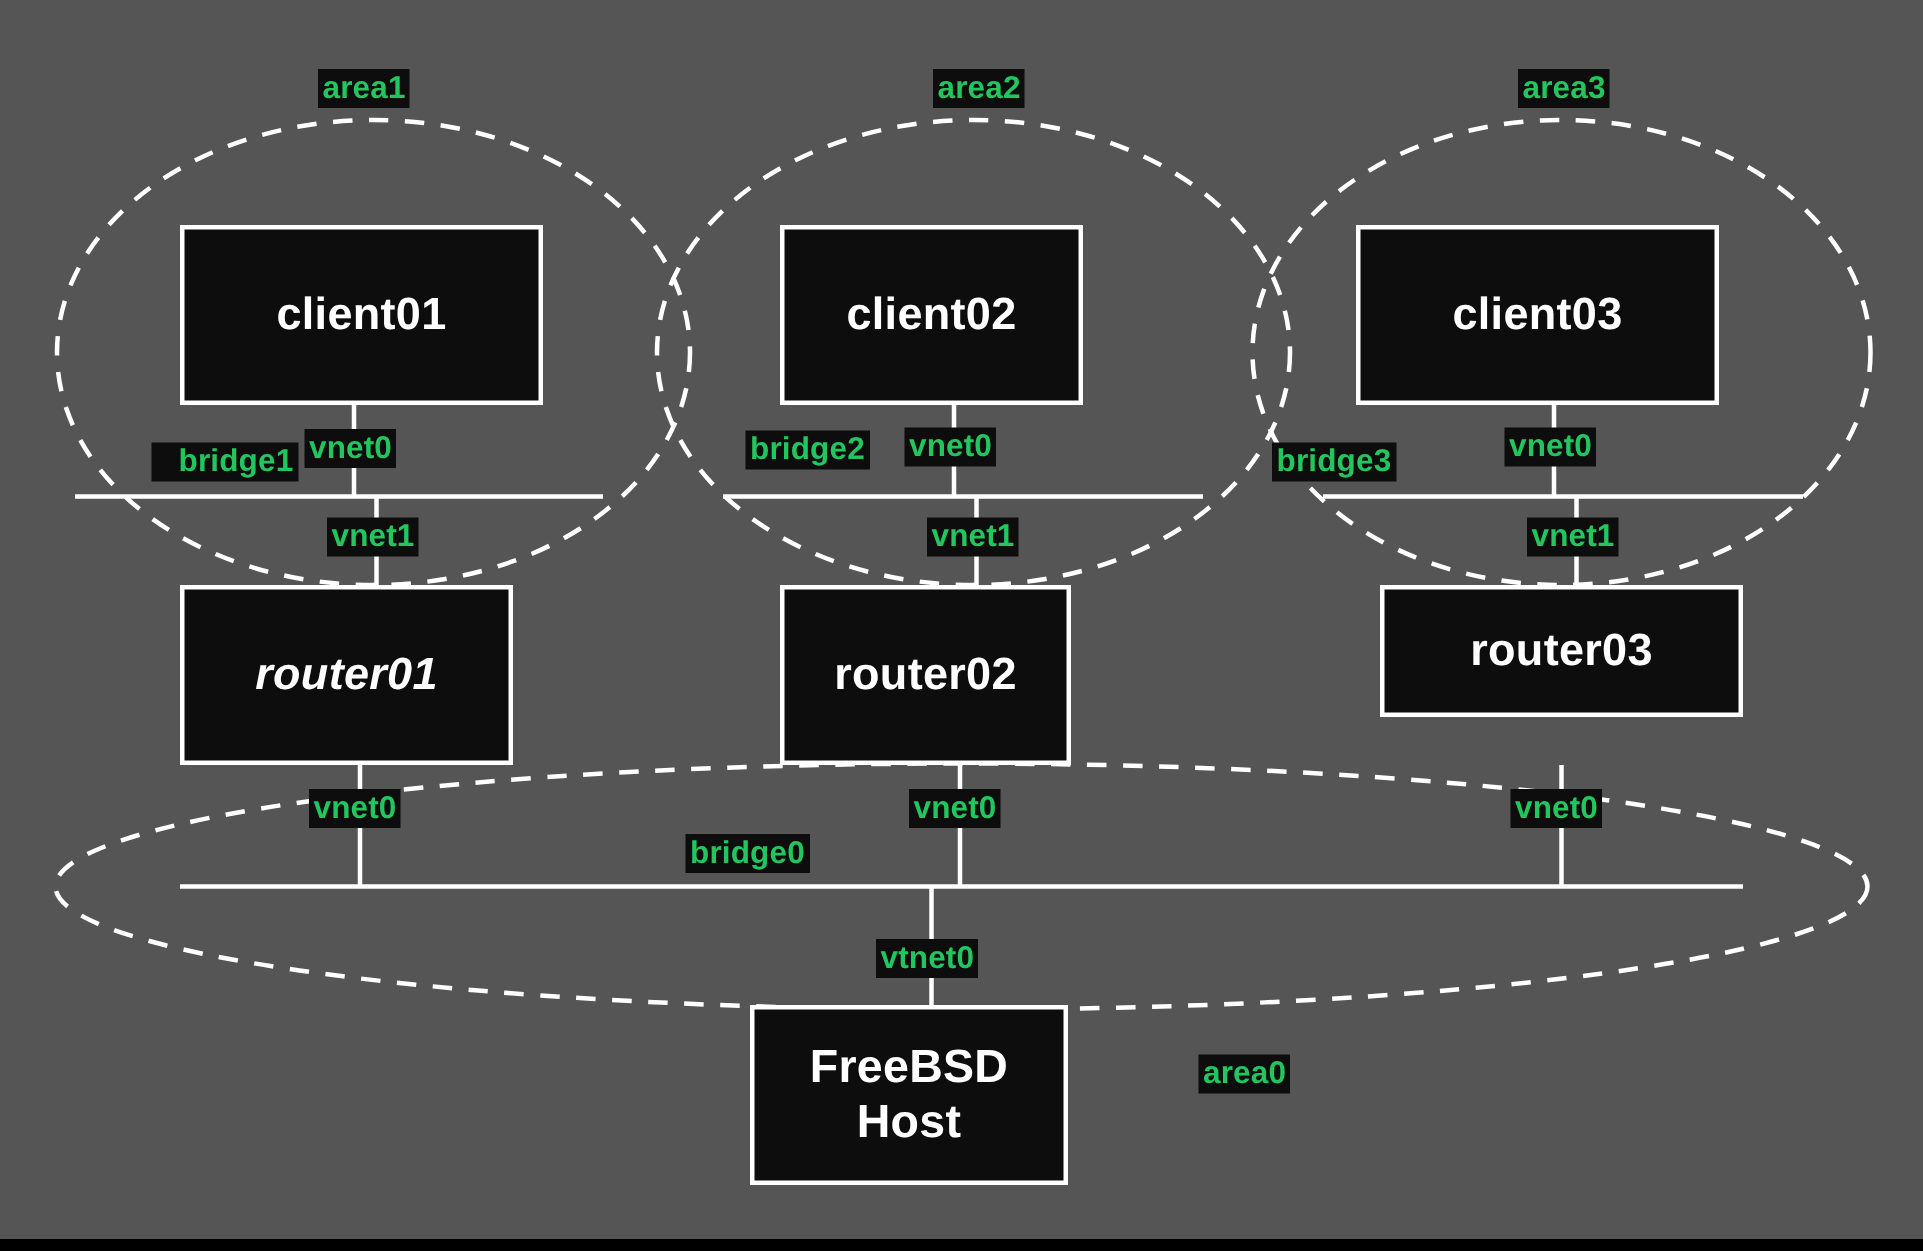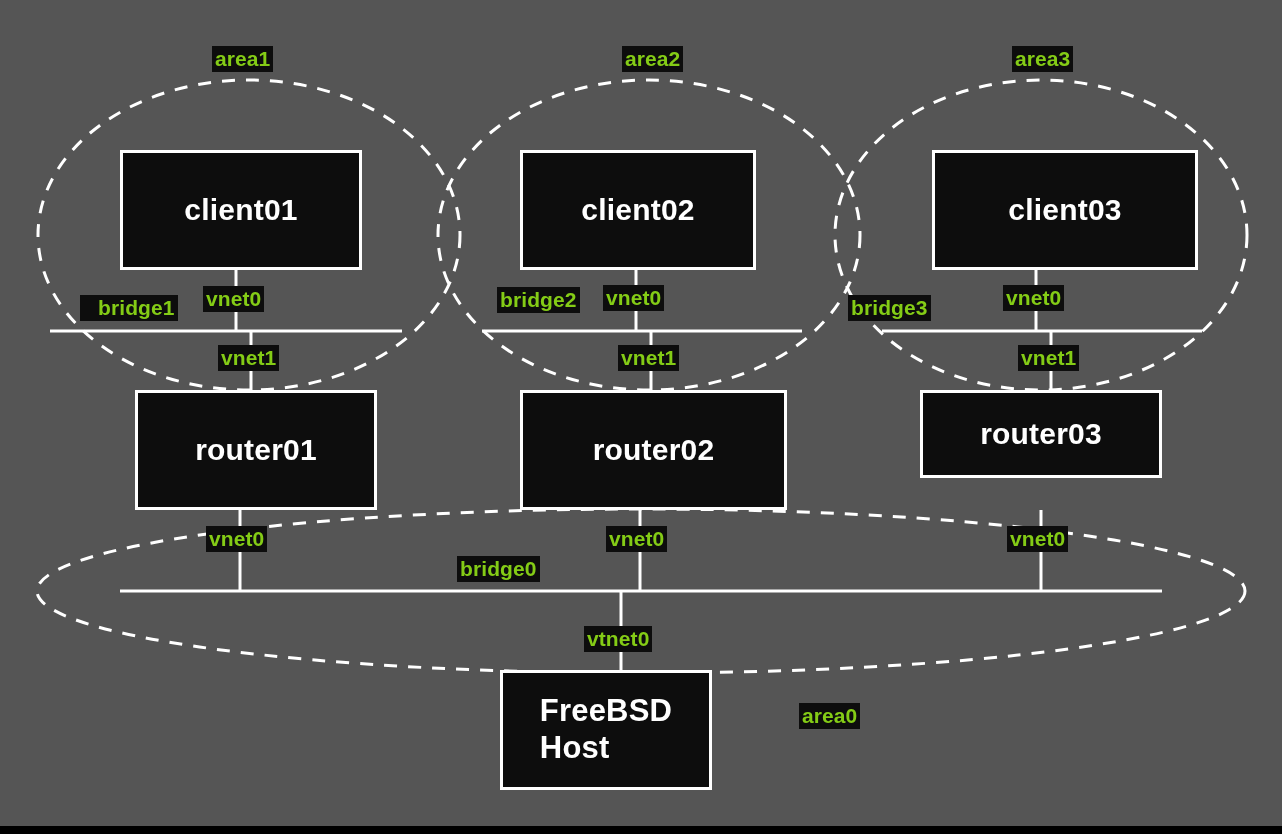--- a/index.html
+++ b/index.html
@@ -27,30 +27,30 @@
     background: #0d0d0d;
     border: 3px solid #ffffff;
     box-sizing: border-box;
     display: flex;
     align-items: center;
     justify-content: center;
     color: #ffffff;
     font-weight: bold;
     font-size: 30px;
     line-height: 1.18;
-    text-align: left;
+    text-align: center;
     letter-spacing: 0.2px;
   }
   .node-box.two-line {
     font-size: 31px;
   }
   .badge {
     position: absolute;
     background: #0d0d0d;
-    color: #84cc16;
+    color: #22c55e;
     font-weight: bold;
     font-size: 21px;
     line-height: 26px;
     padding: 0 3px;
     white-space: nowrap;
     letter-spacing: 0.1px;
   }
   .bottom-strip {
     position: absolute;
     left: 0;
@@ -89,46 +89,46 @@
         <line x1="640" y1="510" x2="640" y2="591" stroke="#ffffff" stroke-width="3"></line>
         <line x1="1041" y1="510" x2="1041" y2="591" stroke="#ffffff" stroke-width="3"></line>
         <line x1="621" y1="591" x2="621" y2="670" stroke="#ffffff" stroke-width="3"></line>
       </g>
   </svg>
 
   <div id="nodes-layer">
       <div class="node-box" style="left: 120px; top: 150px; width: 242px; height: 120px;">
         <span style="white-space: pre-line;">client01</span>
       </div>
-      <div class="node-box" style="left: 520px; top: 150px; width: 236px; height: 120px;">
+      <div class="node-box" style="left: 520px; top: 150px; width: 202px; height: 120px;">
         <span style="white-space: pre-line;">client02</span>
       </div>
-      <div class="node-box" style="left: 932px; top: 150px; width: 266px; height: 120px;">
+      <div class="node-box" style="left: 904px; top: 150px; width: 242px; height: 120px;">
         <span style="white-space: pre-line;">client03</span>
       </div>
-      <div class="node-box" style="left: 135px; top: 390px; width: 242px; height: 120px;">
+      <div class="node-box" style="left: 120px; top: 390px; width: 222px; height: 120px; font-style: italic;">
         <span style="white-space: pre-line;">router01</span>
       </div>
-      <div class="node-box" style="left: 520px; top: 390px; width: 267px; height: 120px;">
+      <div class="node-box" style="left: 520px; top: 390px; width: 194px; height: 120px;">
         <span style="white-space: pre-line;">router02</span>
       </div>
       <div class="node-box" style="left: 920px; top: 390px; width: 242px; height: 88px;">
         <span style="white-space: pre-line;">router03</span>
       </div>
       <div class="node-box two-line" style="left: 500px; top: 670px; width: 212px; height: 120px;">
         <span style="white-space: pre-line;">FreeBSD
 Host</span>
       </div>
     </div>
   <div id="labels-layer">
       <span class="badge" style="left: 212px; top: 46px;">area1</span>
       <span class="badge" style="left: 622px; top: 46px;">area2</span>
       <span class="badge" style="left: 1012px; top: 46px; text-align: right;">area3</span>
       <span class="badge" style="left: 799px; top: 687px; margin-top: 16px;">area0</span>
-      <span class="badge" style="left: 80px; top: 295px; padding-left: 18px;">bridge1</span>
+      <span class="badge" style="left: 101px; top: 295px; padding-left: 18px;">bridge1</span>
       <span class="badge" style="left: 497px; top: 287px; text-align: center;">bridge2</span>
       <span class="badge" style="left: 848px; top: 295px;">bridge3</span>
       <span class="badge" style="left: 457px; top: 556px;">bridge0</span>
       <span class="badge" style="left: 203px; top: 286px;">vnet0</span>
       <span class="badge" style="left: 218px; top: 345px;">vnet1</span>
       <span class="badge" style="left: 603px; top: 285px;">vnet0</span>
       <span class="badge" style="left: 618px; top: 345px;">vnet1</span>
       <span class="badge" style="left: 1003px; top: 285px;">vnet0</span>
       <span class="badge" style="left: 1018px; top: 345px;">vnet1</span>
       <span class="badge" style="left: 206px; top: 526px;">vnet0</span>

